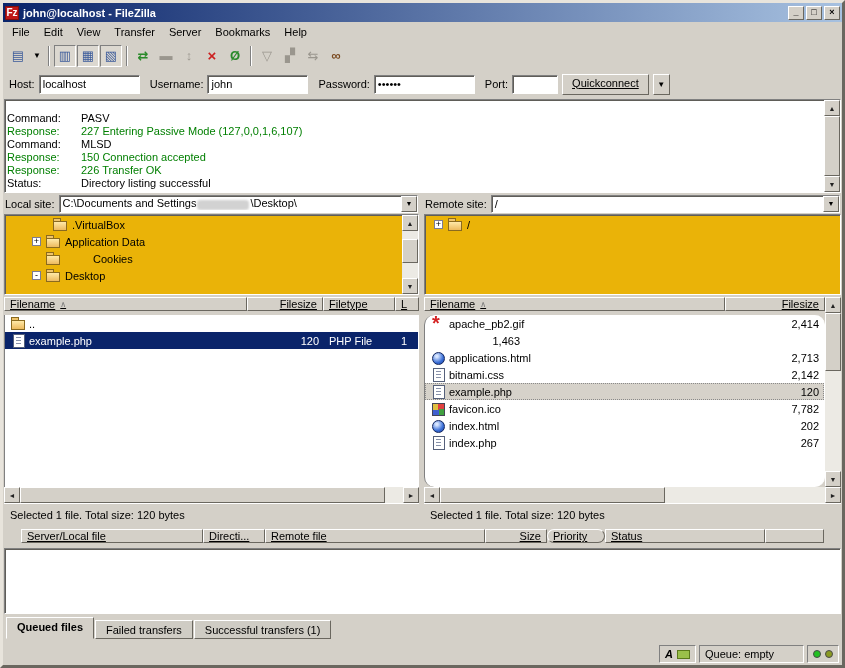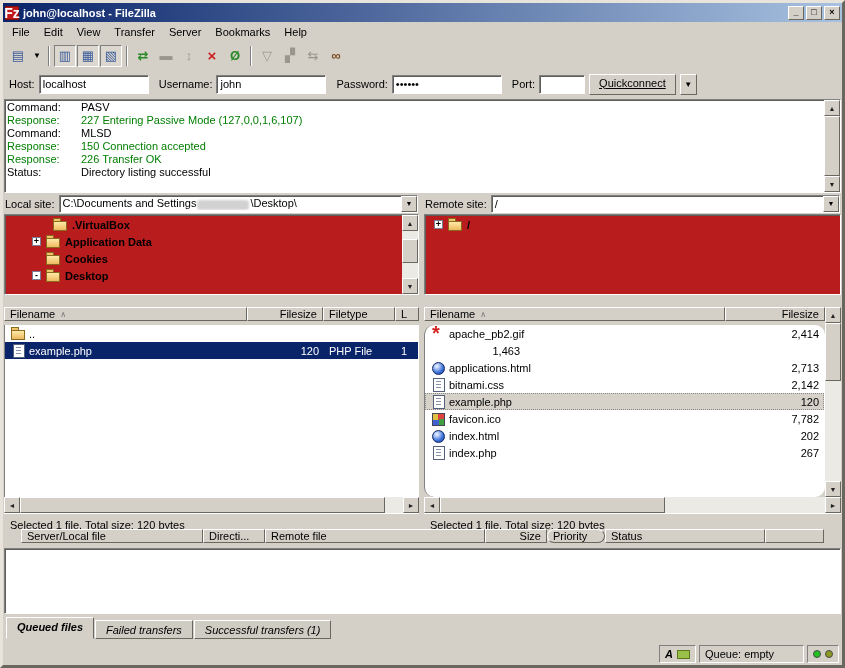--- a/index.html
+++ b/index.html
@@ -10,44 +10,44 @@
   }
   *{box-sizing:border-box; margin:0; padding:0;}
   html,body{width:845px;height:668px;overflow:hidden;}
   body{font-family:"Liberation Sans","DejaVu Sans",sans-serif;font-size:11px;color:#000;background:#808080;}
   .window{width:845px;height:668px;background:var(--chrome);border:3px solid;border-color:#e8e4dc #6a675f #6a675f #e8e4dc;display:flex;flex-direction:column;}
   .deep{border:1px solid;border-color:#808080 #ffffff #ffffff #808080;box-shadow:inset 1px 1px 0 #5f5d58;background:#fff;}
   .raised{border:1px solid;border-color:#ffffff #6a675f #6a675f #ffffff;background:var(--chrome);}
 
   
   .titlebar{height:19px;background:linear-gradient(90deg,var(--titlebar-start),var(--titlebar-end));display:flex;align-items:center;padding:0 2px;flex:0 0 19px;}
-  .app-icon{width:14px;height:14px;background:#bf1818;color:#fff;font-weight:bold;font-size:14px;display:flex;align-items:center;justify-content:center;border:1px solid #7e0f0f;margin-right:4px;}
+  .app-icon{width:14px;height:14px;background:#bf1818;color:#fff;font-weight:bold;font-size:10px;display:flex;align-items:center;justify-content:center;border:1px solid #7e0f0f;margin-right:4px;}
   .title-text{color:#fff;font-weight:bold;flex:1;white-space:nowrap;}
   .tbtn{width:16px;height:14px;font-size:9px;font-weight:bold;display:flex;align-items:center;justify-content:center;margin-left:2px;line-height:1;}
   
   .menubar{height:20px;display:flex;align-items:center;padding-left:2px;flex:0 0 20px;}
   .menu-item{padding:3px 7px;}
   
   .toolbar{height:27px;display:flex;align-items:center;padding-left:4px;gap:1px;flex:0 0 27px;}
   .tool-sep{width:2px;height:20px;border-left:1px solid #808080;border-right:1px solid #fff;margin:0 3px;}
   .toolbtn{width:22px;height:22px;display:flex;align-items:center;justify-content:center;font-size:13px;border:1px solid transparent;}
   .toolbtn.narrow{width:14px;font-size:8px;}
   .toolbtn.pressed{border-color:#808080 #fff #fff #808080;background:#dcd8d0;}
   .ic-blue{color:#3a5a9a;} .ic-green{color:#2a8a2a;font-weight:bold;} .ic-red{color:#cc2020;font-weight:bold;font-size:15px;}
   .ic-gray{color:#9a968e;} .ic-brown{color:#7a4a20;font-weight:bold;}
   
   .quickbar{height:30px;display:flex;align-items:center;gap:4px;padding:0 6px;flex:0 0 30px;}
   .qlabel{margin-left:6px;text-align:center;}
   .qinput{height:19px;background:#fff;border:1px solid;border-color:#808080 #fff #fff #808080;box-shadow:inset 1px 1px 0 #5f5d58;font-size:11px;padding:1px 3px;font-family:inherit;}
-  .w100{width:110px;} .w45{width:46px;}
+  .w100{width:101px;} .w45{width:46px;}
   .qc-btn{height:21px;padding:2px 9px;text-decoration:underline;}
   .qc-drop{width:17px;height:21px;font-size:8px;display:flex;align-items:center;justify-content:center;}
   
   .logpane{height:94px;flex:0 0 94px;margin:0 1px;background:#fff;position:relative;overflow:hidden;}
-  .log-content{position:absolute;left:2px;top:1px;right:18px;}
+  .log-content{position:absolute;left:2px;top:12px;right:18px;}
   .log-line{display:flex;height:13px;line-height:13px;white-space:nowrap;}
   .log-label{width:74px;flex:0 0 74px;}
   .log-line.resp{color:var(--log-green);}
   
   .vscroll{position:absolute;right:0;top:0;bottom:0;width:16px;background:#eceae4;display:flex;flex-direction:column;}
   .sb-btn{width:16px;height:16px;flex:0 0 16px;display:flex;align-items:center;justify-content:center;font-size:7px;color:#222;}
   .sb-track{flex:1;position:relative;}
   .sb-thumb{position:absolute;left:0;width:16px;background:var(--chrome);border:1px solid;border-color:#fff #6a675f #6a675f #fff;}
   .hscroll{height:16px;flex:0 0 16px;background:#eceae4;display:flex;align-items:stretch;position:relative;}
   .hthumb{background:var(--chrome);border:1px solid;border-color:#fff #6a675f #6a675f #fff;}
@@ -55,38 +55,38 @@
   .center-row{display:flex;flex:0 0 330px;height:330px;padding:0 1px;}
   .pane{display:flex;flex-direction:column;justify-content:space-between;}
   .pane.left{width:415px;flex:0 0 415px;}
   .pane.right{flex:1;}
   .v-splitter{width:5px;flex:0 0 5px;}
   .site-row{height:21px;flex:0 0 21px;display:flex;align-items:center;gap:4px;padding:1px 1px;}
   .combo{flex:1;height:18px;background:#fff;border:1px solid;border-color:#808080 #fff #fff #808080;box-shadow:inset 1px 1px 0 #5f5d58;display:flex;align-items:center;}
   .combo-text{flex:1;padding:0 3px;white-space:nowrap;overflow:hidden;}
   .combo-btn{width:16px;height:16px;font-size:7px;display:flex;align-items:center;justify-content:center;}
   .redact{display:inline-block;width:52px;height:10px;background:#d2d2d2;border-radius:3px;filter:blur(1px);vertical-align:middle;margin:0 1px;}
-  .tree-box{height:81px;flex:0 0 81px;background:#b91c1c;position:relative;overflow:hidden;margin-bottom:12px;border:1px solid;border-color:#808080 #fff #fff #808080;box-shadow:inset 1px 1px 0 #5f5d58;font-weight:bold;}
+  .tree-box{height:81px;flex:0 0 81px;background:#eab308;position:relative;overflow:hidden;margin-bottom:2px;border:1px solid;border-color:#808080 #fff #fff #808080;box-shadow:inset 1px 1px 0 #5f5d58;}
   .tree-rows{position:absolute;left:1px;top:1px;right:17px;}
   .tree-row{display:flex;align-items:center;height:17px;white-space:nowrap;}
   .expander{width:9px;height:9px;flex:0 0 9px;border:1px solid #7c7c94;background:#fff;font-size:9px;line-height:7px;text-align:center;margin-right:4px;}
   .tree-label{margin-left:4px;}
-  .ind-a{padding-left:46px;} .ind-b{padding-left:26px;} .ind-c{padding-left:39px;} .ind-d{padding-left:8px;}
+  .ind-a{padding-left:46px;} .ind-b{padding-left:26px;} .ind-c{padding-left:39px;gap:28px;} .ind-d{padding-left:8px;}
   
   .ficon{display:inline-block;width:16px;height:15px;position:relative;flex:0 0 16px;}
   [data-icon="folder"]::before{content:"";position:absolute;left:1px;top:1px;width:6px;height:3px;background:#f0c46a;border:1px solid #8a6a1f;border-bottom:0;}
   [data-icon="folder"]::after{content:"";position:absolute;left:1px;top:4px;width:12px;height:8px;background:linear-gradient(#ffe9a8,#edba5e);border:1px solid #8a6a1f;}
   [data-icon="page"]::after{content:"";position:absolute;left:3px;top:1px;width:10px;height:12px;background:#fff;border:1px solid #55607a;}
   [data-icon="page"]::before{content:"";position:absolute;left:6px;top:4px;width:5px;height:7px;background:repeating-linear-gradient(#8892aa 0 1px,transparent 1px 3px);z-index:1;}
   [data-icon="html"]::after{content:"";position:absolute;left:2px;top:2px;width:11px;height:11px;border-radius:50%;background:radial-gradient(circle at 35% 30%,#d8e6ff 10%,#3a6fd8 60%,#1a3f9e);border:1px solid #12265e;}
   [data-icon="image"]::after{content:"*";position:absolute;left:2px;top:-1px;font-size:20px;line-height:16px;font-weight:bold;color:#d42222;}
   [data-icon="ico"]::after{content:"";position:absolute;left:2px;top:2px;width:11px;height:11px;background:conic-gradient(#e04040 0 25%,#40a040 0 50%,#4060d0 0 75%,#e0c040 0);border:1px solid #445;}
   
   .list-head{height:18px;flex:0 0 18px;display:flex;}
-  .hcell{height:14px;padding:2px 5px;white-space:nowrap;overflow:hidden;display:flex;align-items:center;}
+  .hcell{height:14px;padding:2px 5px;white-space:nowrap;overflow:hidden;display:flex;align-items:center;text-decoration:underline;}
   .sortg{color:#777;font-size:8px;margin-left:5px;}
   .c-name{width:243px;flex:0 0 243px;} .c-size{width:76px;flex:0 0 76px;justify-content:flex-end;}
   .c-type{width:72px;flex:0 0 72px;} .c-mod{flex:1;}
   .rc-name{flex:1;} .rc-size{width:100px;flex:0 0 100px;justify-content:flex-end;}
   
   .list-body{height:172px;flex:0 0 172px;background:#fff;overflow:hidden;border-left:1px solid #808080;border-right:1px solid #fff;}
   .frow{display:flex;align-items:center;height:17px;white-space:nowrap;}
   .fcell{padding:0 5px;overflow:hidden;display:flex;align-items:center;}
   .fname-txt{margin-left:3px;}
   .num{justify-content:flex-end;}
@@ -98,21 +98,21 @@
   .listwrap .vscroll{top:0;bottom:0;}
   .pane-status{height:22px;flex:0 0 22px;display:flex;align-items:center;padding:0 6px;border-top:1px solid #fff;}
   
   .h-splitter{height:6px;flex:0 0 6px;}
   .queue-head{height:19px;flex:0 0 19px;display:flex;padding:0 18px;}
   .q1{width:182px;flex:0 0 182px;} .q2{width:62px;flex:0 0 62px;} .q3{width:220px;flex:0 0 220px;}
   .q4{width:62px;flex:0 0 62px;justify-content:flex-end;} .q5{width:58px;flex:0 0 58px;border-radius:7px;} .q6{width:160px;flex:0 0 160px;} .qf{flex:1;}
   .queue-body{height:66px;flex:0 0 66px;margin:0 1px;background:#fff;border:1px solid;border-color:#808080 #fff #fff #808080;box-shadow:inset 1px 1px 0 #5f5d58;}
   
   .tabs-row{height:25px;flex:0 0 25px;display:flex;align-items:flex-end;padding-left:3px;}
-  .tab{height:19px;padding:3px 10px;background:#cfccc4;border:1px solid;border-color:#fff #6a675f #6a675f #fff;margin-right:1px;white-space:nowrap;font-style:italic;}
+  .tab{height:19px;padding:3px 10px;background:#cfccc4;border:1px solid;border-color:#fff #6a675f #6a675f #fff;margin-right:1px;white-space:nowrap;}
   .tab.active{height:22px;background:var(--chrome);font-weight:bold;border-bottom-color:var(--chrome);}
   .gapband{flex:0 0 4px;}
   
   .statusbar{height:22px;flex:0 0 22px;display:flex;align-items:center;gap:3px;padding:0 3px;}
   .sb-cell{height:18px;border:1px solid;border-color:#808080 #fff #fff #808080;display:flex;align-items:center;padding:0 5px;gap:4px;}
   .sb-spacer{flex:1;}
   .ascii-glyph{font-weight:bold;font-style:italic;font-size:11px;}
   .chip{width:13px;height:9px;background:#9ac04a;border:1px solid #5a7a1a;display:inline-block;}
   .led{width:8px;height:8px;border-radius:50%;border:1px solid #4a4a4a;display:inline-block;}
   .led.on{background:var(--led-on);} .led.dim{background:var(--led-dim);}

